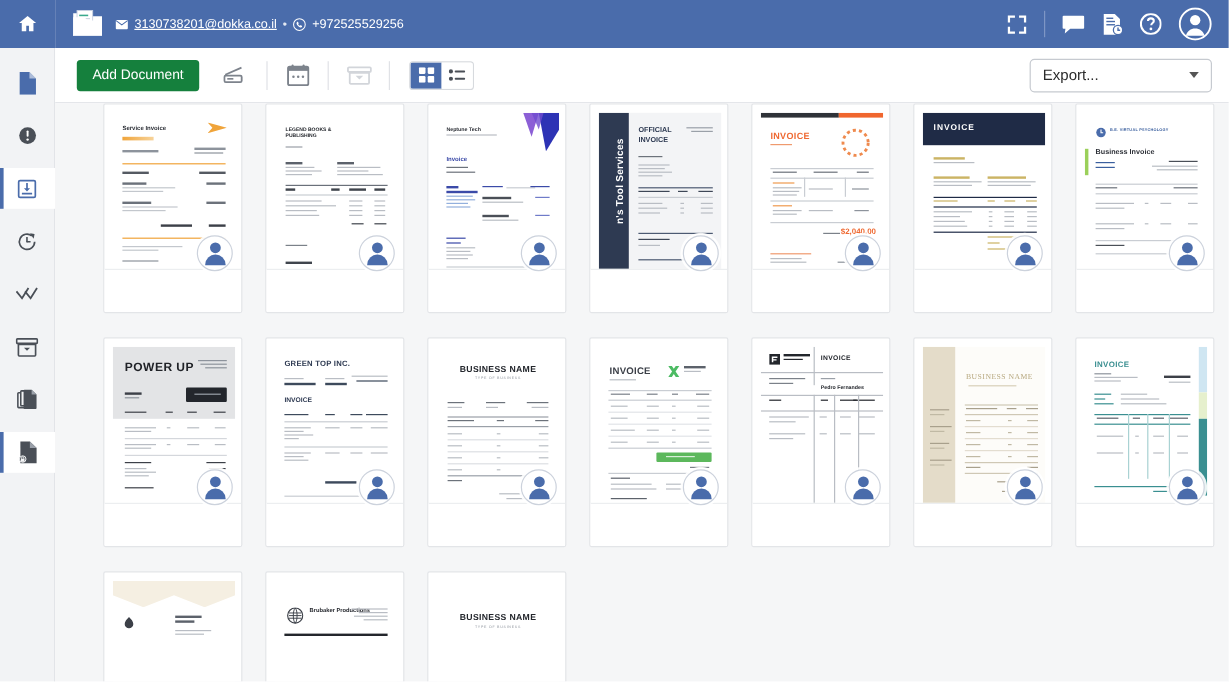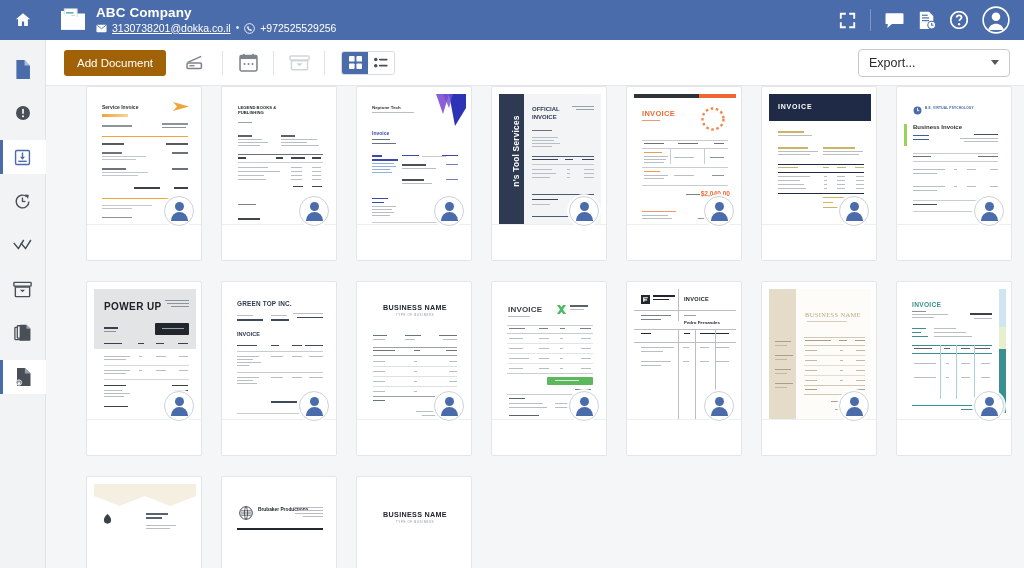--- a/index.html
+++ b/index.html
@@ -52,21 +52,21 @@
   .topbar-right { margin-left: auto; display: flex; align-items: center; gap: 14px; }
   .tb-icon { cursor: pointer; display: flex; align-items: center; justify-content: center; }
   .tb-div { width: 1px; height: 22px; background: #7e96c5; }
 
   
   .toolbar {
     height: 46px; background: #fff; border-bottom: 1px solid #e4e6ea;
     display: flex; align-items: center; padding: 0 14px 0 18px; flex: 0 0 46px;
   }
   .btn-add {
-    background: #a16207; color: #fff; border: none; border-radius: 3px;
+    background: #15803d; color: #fff; border: none; border-radius: 3px;
     font-size: 11.5px; padding: 7px 13px; cursor: pointer;
     font-family: "Liberation Sans", sans-serif;
   }
   .tool-sep { width: 1px; height: 24px; background: #e0e2e6; margin: 0 8px; }
   .tool-ico { width: 34px; height: 30px; display: flex; align-items: center; justify-content: center; cursor: pointer; }
   .view-toggle {
     display: flex; border: 1px solid #d7dade; border-radius: 3px; overflow: hidden;
     margin-left: 8px; height: 24px;
   }
   .vt { width: 26px; height: 100%; display: flex; align-items: center; justify-content: center; cursor: pointer; background: #fff; }
@@ -201,21 +201,20 @@
             <path fill="#ffffff" d="M1 3h8l2.2 2.6H25V22H1z"></path>
             <rect x="4.2" y="0.8" width="13" height="14" fill="#ffffff" stroke="#c9d2e2" stroke-width=".8"></rect>
             <rect x="6" y="4.2" width="7.5" height="1.3" fill="#3aa98d"></rect>
             <rect x="6" y="7" width="9" height="1" fill="#cfd6e4"></rect>
             <rect x="6" y="9" width="6" height="1" fill="#cfd6e4"></rect>
             <path fill="#ffffff" d="M1 6.4h9.6L12.8 9H25v13H1z"></path>
             <path fill="#e8ecf4" d="M1 21.2h24V22H1z"></path>
           </svg>
         </div>
         <div class="company-text">
-          <div class="company-name">ABC Company</div>
           <div class="company-meta">
             <svg width="11" height="9" viewBox="0 0 14 11">
               <rect x=".6" y=".6" width="12.8" height="9.8" rx="1" fill="#fff"></rect>
               <path d="M.9 1.2L7 5.8l6.1-4.6" fill="none" stroke="#4a6cab" stroke-width="1.1"></path>
             </svg>
             <span class="em-link">3130738201@dokka.co.il</span>
             <span class="dot-sep">•</span>
             <svg width="11" height="11" viewBox="0 0 14 14">
               <circle cx="7" cy="7" r="6.2" fill="none" stroke="#ffffff" stroke-width="1.1"></circle>
               <path d="M4.6 4.2c.5-.3.9-.1 1.1.3l.5 1c.1.3 0 .5-.2.7l-.3.3c.4.8 1 1.4 1.8 1.8l.3-.3c.2-.2.4-.3.7-.2l1 .5c.4.2.6.6.3 1.1-.3.5-1 .8-1.7.6C6.3 9.4 4.6 7.7 4 6c-.2-.7.1-1.4.6-1.8z" fill="#ffffff"></path>

